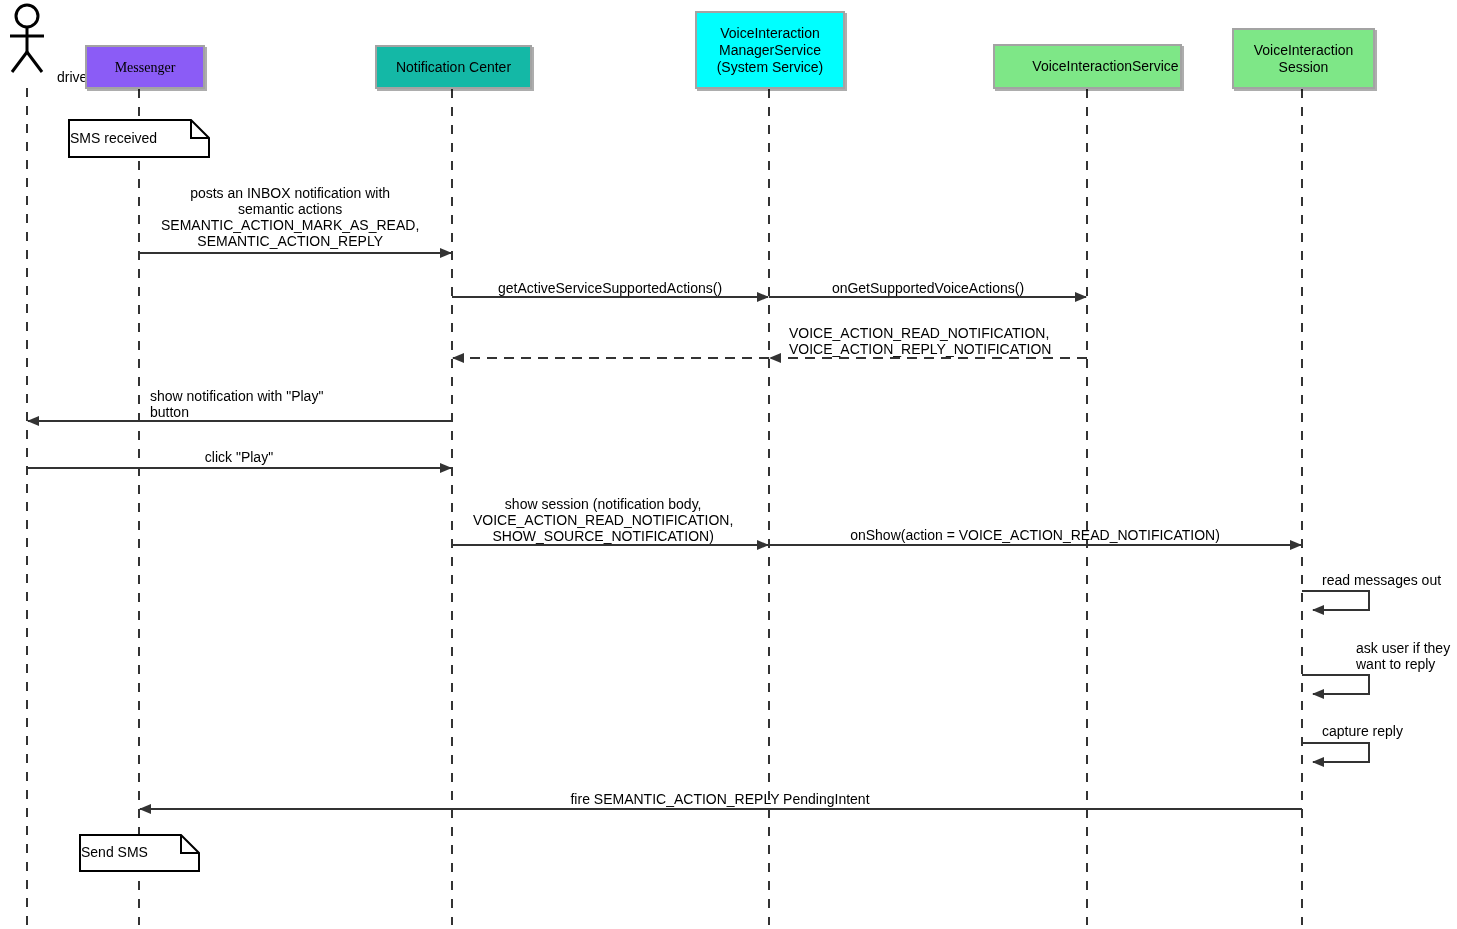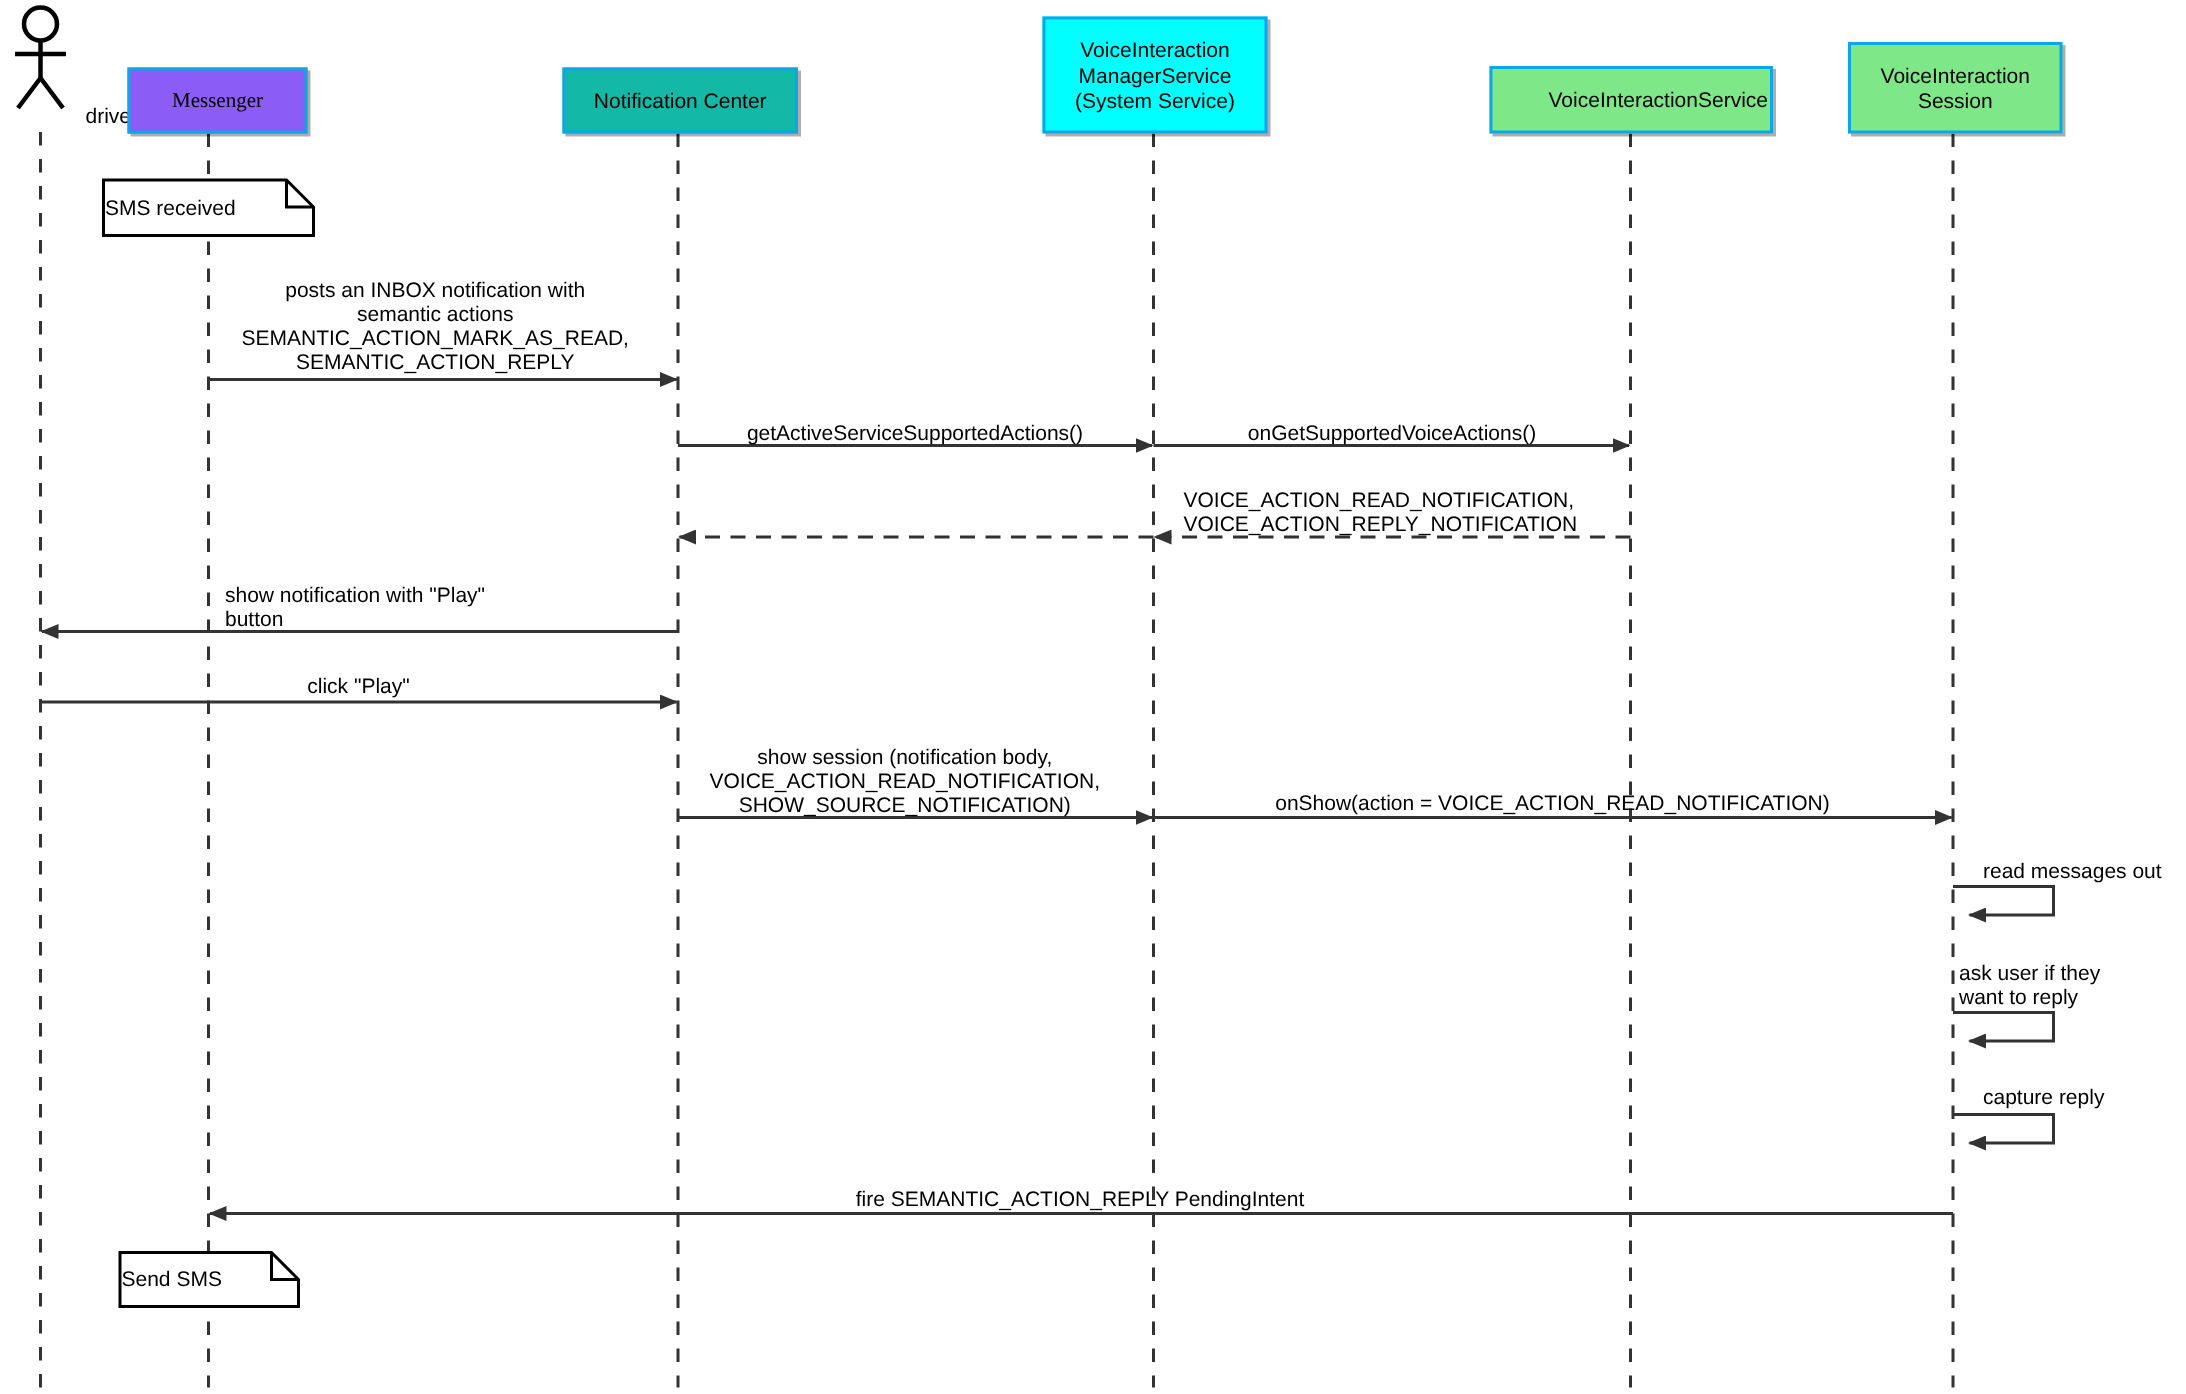--- a/index.html
+++ b/index.html
@@ -29,21 +29,21 @@
     position: absolute;
     font-family: "Liberation Sans", sans-serif;
     font-size: 14px;
     color: #000000;
     line-height: 16px;
     white-space: pre;
   }
   .participant-box {
     position: absolute;
     box-sizing: border-box;
-    border: 2px solid #0ea5e9;
+    border: 2px solid #a3a3a3;
     display: flex;
     align-items: center;
     justify-content: center;
     text-align: center;
     font-size: 14px;
     line-height: 17px;
     color: #000000;
     box-shadow: 2px 2px 0 0 rgba(0,0,0,0.32);
     white-space: pre-line;
     font-family: "Liberation Sans", sans-serif;
@@ -149,18 +149,18 @@
 button</div>
       <div class="lbl" style="top: 449px; left: 0px; width: 1457px; text-align: center; transform: translateX(-489.5px);">click "Play"</div>
       <div class="lbl" style="top: 496px; left: 473px; text-align: center;">show session (notification body,
 VOICE_ACTION_READ_NOTIFICATION,
 SHOW_SOURCE_NOTIFICATION)</div>
       <div class="lbl" style="top: 527px; left: 0px; width: 1457px; text-align: center; transform: translateX(306.5px);">onShow(action = VOICE_ACTION_READ_NOTIFICATION)</div>
       <div class="lbl" style="top: 791px; left: 0px; width: 1457px; text-align: center; transform: translateX(-8.5px);">fire SEMANTIC_ACTION_REPLY PendingIntent</div>
     </div>
   <div id="self-message-labels">
       <div class="lbl" style="left: 1322px; top: 572px;">read messages out</div>
-      <div class="lbl" style="left: 1306px; top: 640px;">ask user if they
+      <div class="lbl" style="left: 1356px; top: 640px;">ask user if they
 want to reply</div>
       <div class="lbl" style="left: 1322px; top: 723px;">capture reply</div>
     </div>
 
 </div>
 
 </body></html>

